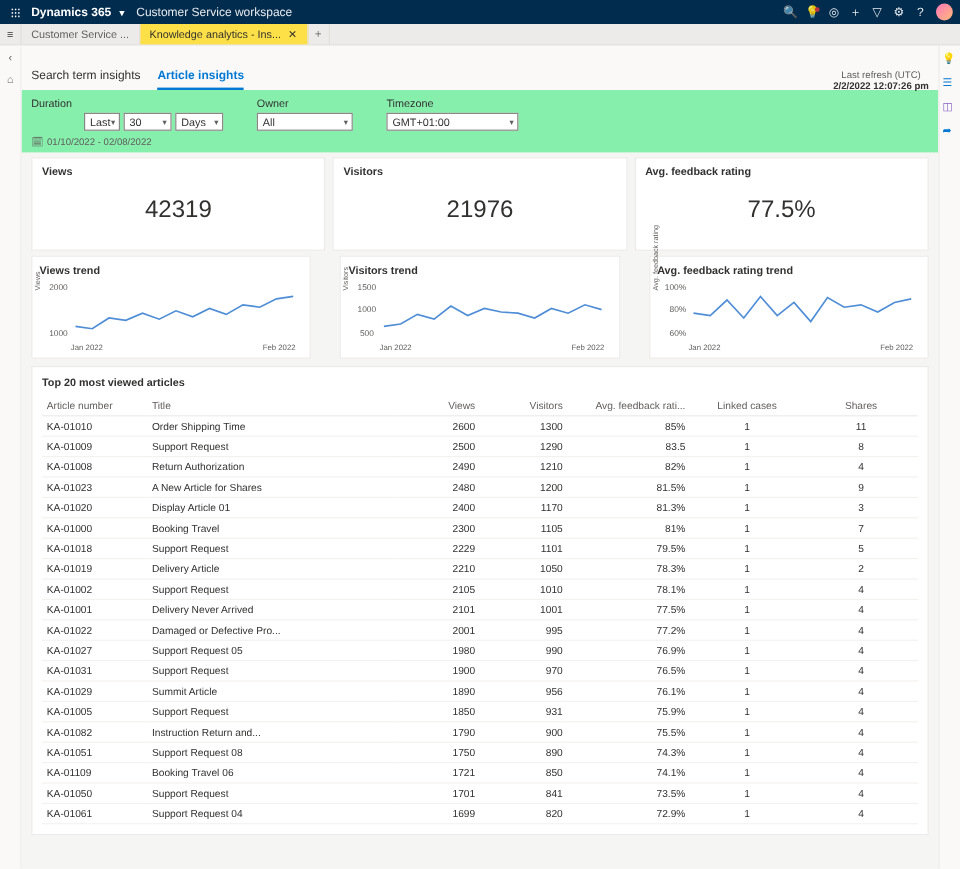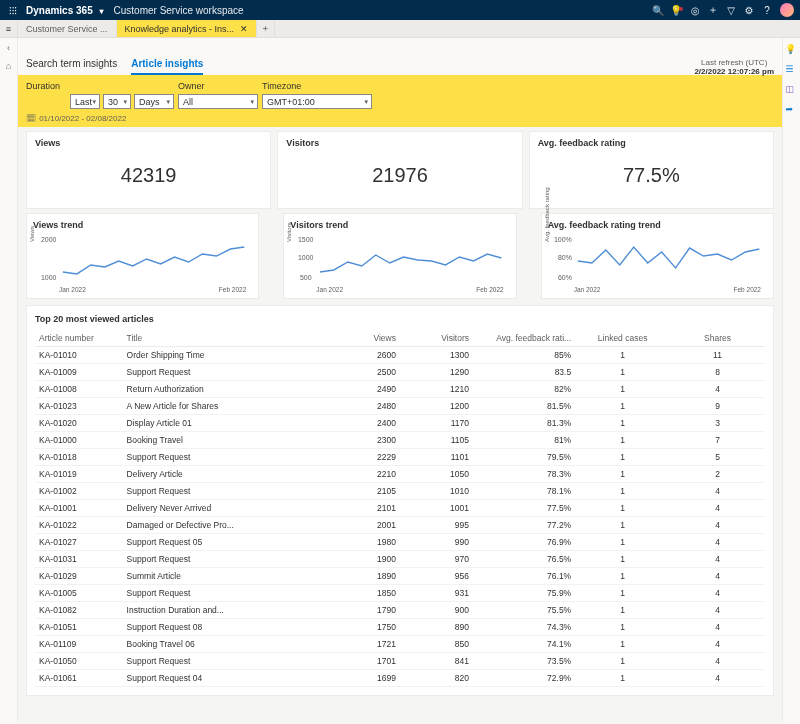--- a/index.html
+++ b/index.html
@@ -30,28 +30,28 @@
 .c-purple { color: #8661c5; }
 
 .main { flex: 1; overflow: hidden; background: #f5f5f3; }
 
 .subtabs { display: flex; gap: 14px; padding: 20px 8px 0 8px; background: #faf9f8; font-size: 10px; position: relative; }
 .subtab { padding-bottom: 4px; cursor: pointer; color: #323130; }
 .subtab.active { color: #0078d4; border-bottom: 2px solid #0078d4; font-weight: 600; }
 .refresh { position: absolute; right: 8px; top: 20px; text-align: center; font-size: 8px; color: #605e5c; }
 .refresh .time { color: #323130; font-weight: 600; }
 
-.filters { display: flex; gap: 4px; padding: 6px 8px 4px 8px; background: #fde047; font-size: 9px; }
+.filters { display: flex; gap: 28px; padding: 6px 8px 4px 8px; background: #86efac; font-size: 9px; }
 .fgroup { display: flex; flex-direction: column; gap: 3px; }
 .flabel { font-size: 9px; color: #323130; }
 .frow { display: flex; gap: 3px; padding-left: 44px; }
 .sel { height: 15px; border: 1px solid #8a8886; background: #fff; font-size: 9px; padding: 0 14px 0 4px; display: flex; align-items: center; cursor: pointer; position: relative; }
 .sel::after { content: "▾"; position: absolute; right: 3px; font-size: 7px; color: #605e5c; }
 .sel.w28 { width: 30px; }
-.sel.w24 { width: 28px; }
+.sel.w24 { width: 40px; }
 .sel.w40 { width: 40px; }
 .sel.w80 { width: 80px; }
 .sel.w110 { width: 110px; }
 .daterange { font-size: 8px; color: #605e5c; margin-top: 2px; display: flex; align-items: center; gap: 3px; }
 
 .cards { display: flex; gap: 6px; padding: 4px 8px; }
 .card { flex: 1; background: #fff; border: 1px solid #edebe9; height: 78px; padding: 6px 8px; display: flex; flex-direction: column; }
 .card .chead { font-size: 9px; color: #323130; font-weight: 600; }
 .card .cval { flex: 1; display: flex; align-items: center; justify-content: center; font-size: 20px; font-weight: 400; color: #323130; }
 
@@ -359,21 +359,21 @@
               <td>KA-01005</td>
               <td>Support Request</td>
               <td class="num">1850</td>
               <td class="num">931</td>
               <td class="num">75.9%</td>
               <td class="ctr">1</td>
               <td class="ctr">4</td>
             </tr>
             <tr>
               <td>KA-01082</td>
-              <td>Instruction Duration and...</td>
+              <td>Instruction Return and...</td>
               <td class="num">1790</td>
               <td class="num">900</td>
               <td class="num">75.5%</td>
               <td class="ctr">1</td>
               <td class="ctr">4</td>
             </tr>
             <tr>
               <td>KA-01051</td>
               <td>Support Request 08</td>
               <td class="num">1750</td>

